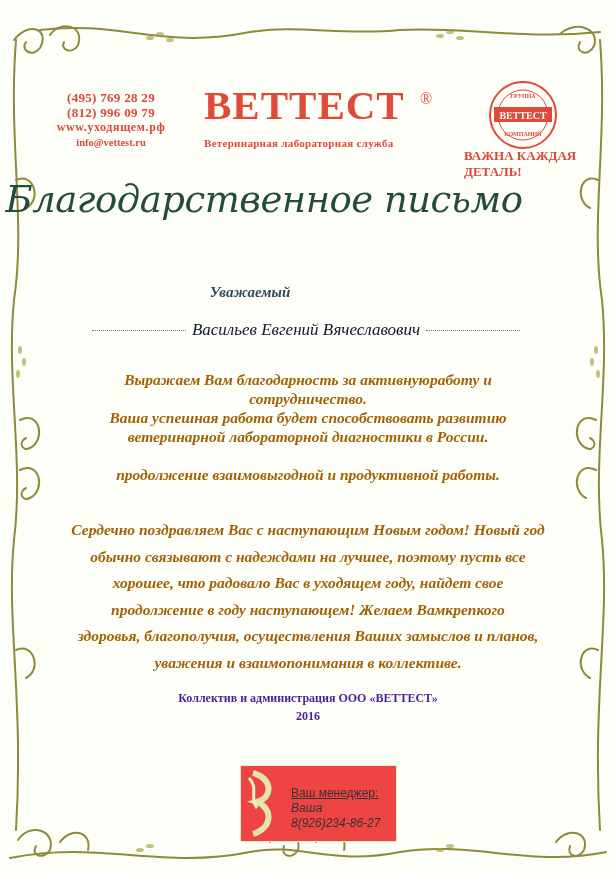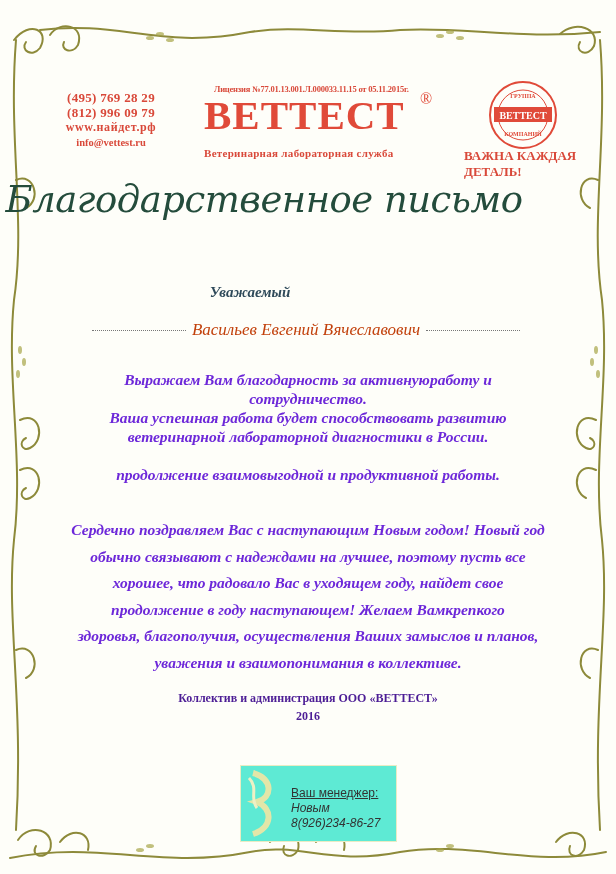--- a/index.html
+++ b/index.html
@@ -34,39 +34,39 @@
     font-family: "DejaVu Serif", serif; font-style: italic;
     font-size: 37px; color: #244c3c; letter-spacing: -0.5px;
   }
   .greeting {
     position: absolute; left: 0; width: 500px; top: 284px; text-align: center;
     font-style: italic; font-weight: bold; font-size: 15px; color: #2f4a5a;
   }
   .name-line {
     position: absolute; left: 86px; width: 440px; top: 320px;
     display: flex; align-items: baseline; justify-content: center;
-    font-style: italic; font-size: 17px; color: #c2410c;
+    font-style: italic; font-size: 17px; color: #0f172a;
   }
   .name-line .dots { flex: 1; border-bottom: 1px dotted #777; height: 1px; margin: 0 6px; transform: translateY(-4px); }
 
   .para {
     position: absolute; left: 60px; width: 496px; text-align: center;
-    font-style: italic; font-weight: bold; color: #6d28d9; font-size: 15.5px; line-height: 19px;
+    font-style: italic; font-weight: bold; color: #a16207; font-size: 15.5px; line-height: 19px;
   }
   .p1 { top: 370px; }
   .p2 { top: 465px; }
   .p3 { top: 517px; line-height: 26.5px; }
 
   .signature {
     position: absolute; left: 0; width: 616px; top: 689px; text-align: center;
     font-weight: bold; font-size: 12px; color: #4c1d95; line-height: 18px;
   }
   .manager-card {
     position: absolute; left: 240px; top: 765px; width: 155px; height: 75px;
-    border: 1px solid #e9ecc4; background: #5eead4;
+    border: 1px solid #e9ecc4; background: #ef4444;
   }
   .manager-card .ornament { position: absolute; left: 2px; top: 2px; width: 44px; height: 70px; }
   .manager-text { position: absolute; left: 50px; top: 20px; font-family: "Liberation Sans", sans-serif; font-size: 12px; color: #333; line-height: 15px; }
   .manager-text .label { text-decoration: underline; }
   .manager-text .it { font-style: italic; }
 </style>
 </head>
 <body>
 
 <div class="page">
@@ -114,26 +114,25 @@
       <ellipse cx="140" cy="850" rx="4" ry="2"></ellipse>
         <ellipse cx="150" cy="846" rx="4" ry="2"></ellipse>
         <ellipse cx="440" cy="850" rx="4" ry="2"></ellipse>
         <ellipse cx="450" cy="846" rx="4" ry="2"></ellipse>
     </g>
   </svg>
 
   <div class="contacts">
     <div class="phone">(495) 769 28 29</div>
     <div class="phone">(812) 996 09 79</div>
-    <div class="web">www.найдет.рф</div>
+    <div class="web">www.уходящем.рф</div>
     <div class="mail">info@vettest.ru</div>
   </div>
 
   <div class="brand">
-    <div class="license">Лицензия №77.01.13.001.Л.000033.11.15 от 05.11.2015г.</div>
     <div class="logo">ВЕТТЕСТ</div>
     <span class="reg">®</span>
     <div class="sub">Ветеринарная лабораторная служба</div>
   </div>
 
   <svg class="stamp" viewBox="0 0 70 70" xmlns="http://www.w3.org/2000/svg">
     <circle cx="35" cy="35" r="33" fill="none" stroke="#e04a39" stroke-width="2"></circle>
     <circle cx="35" cy="35" r="25" fill="none" stroke="#e04a39" stroke-width="1"></circle>
     <rect x="6" y="27" width="58" height="15" fill="#e04a39"></rect>
     <text x="35" y="38.5" text-anchor="middle" font-size="10" font-weight="bold" fill="#fff" font-family="Liberation Serif, serif">ВЕТТЕСТ</text>
@@ -176,18 +175,18 @@
     <div>2016</div>
   </div>
 
   <div class="manager-card">
     <svg class="ornament" viewBox="0 0 44 70" xmlns="http://www.w3.org/2000/svg">
       <path d="M10 5 C30 10, 30 30, 14 34 C30 40, 30 60, 10 66" fill="none" stroke="#e3e6a8" stroke-width="6"></path>
       <path d="M6 10 C16 20, 6 30, 14 40" fill="none" stroke="#eef0c4" stroke-width="3"></path>
     </svg>
     <div class="manager-text">
       <div class="label">Ваш менеджер:</div>
-      <div class="it">Новым</div>
+      <div class="it">Ваша</div>
       <div class="it">8(926)234-86-27</div>
     </div>
   </div>
 
 </div>
 
 </body></html>

